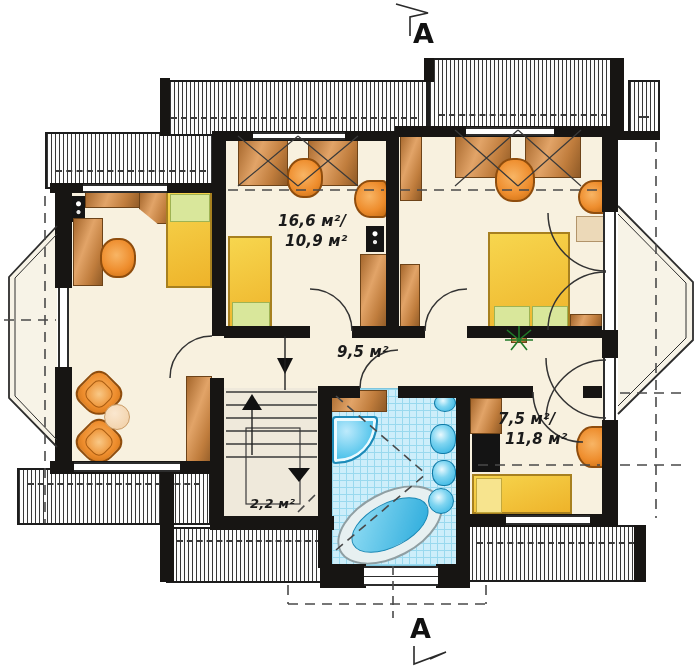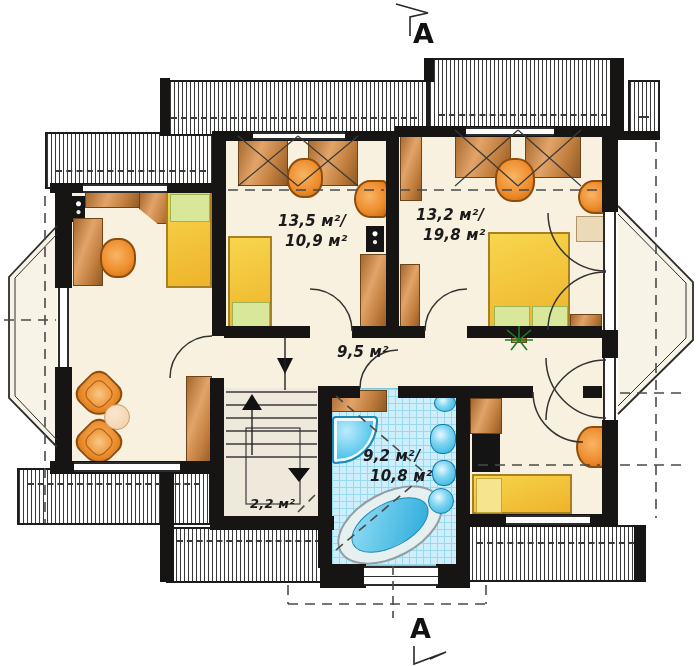--- a/index.html
+++ b/index.html
@@ -248,34 +248,30 @@
     </g>
     <g stroke="#2a2a2a" stroke-width="1.6" fill="none">
       <path d="M396,4 L428,13 L410,17 L410,36"></path>
     </g>
     <g stroke="#2a2a2a" stroke-width="1.6" fill="none">
       <path d="M414,646 L414,664 L446,652 M430,659 L446,652"></path>
     </g>
   </svg>
 
   <div class="lbl" style="left:278px;top:212px;">
-    <span>13,5 м²/</span><br>
+    <span>16,6 м²/</span><br>
     <span class="l2">10,9 м²</span>
-  </div>
-  <div class="lbl" style="left:416px;top:206px;">
-    <span>13,2 м²/</span><br>
-    <span class="l2">19,8 м²</span>
   </div>
   <div class="lbl" style="left:337px;top:343px;">
     <span>9,5 м²</span>
   </div>
   <div class="lbl" style="left:250px;top:496px;font-size:13px;">
     <span>2,2 м²</span>
   </div>
-  <div class="lbl" style="left:363px;top:447px;">
-    <span>9,2 м²/</span><br>
-    <span class="l2">10,8 м²</span>
+  <div class="lbl" style="left:498px;top:410px;">
+    <span>7,5 м²/</span><br>
+    <span class="l2">11,8 м²</span>
   </div>
 
   <div class="sec" style="left:413px;top:18px;">A</div>
   <div class="sec" style="left:410px;top:613px;">A</div>
 
 </div>
 
 </body></html>

